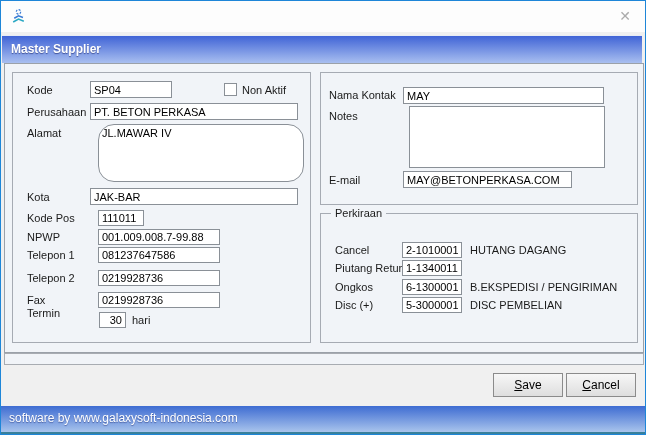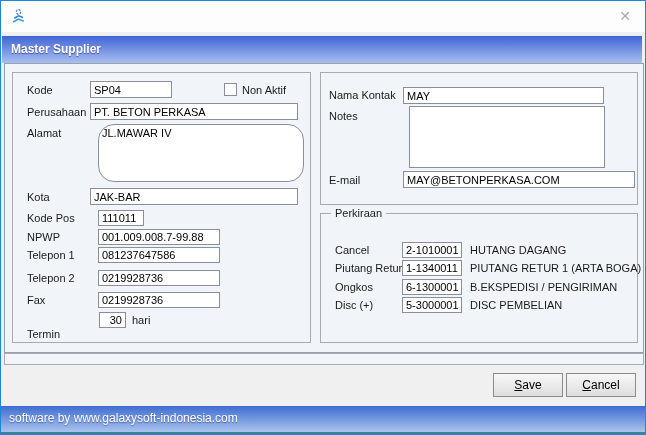--- a/index.html
+++ b/index.html
@@ -93,40 +93,39 @@
 
     <span class="lbl" style="left:22px;top:185px">Telepon 1</span>
     <input class="fld" style="left: 93px; top: 183px; width: 122px; height: 16px;" value="081237647586">
 
     <span class="lbl" style="left:22px;top:208px">Telepon 2</span>
     <input class="fld" style="left: 93px; top: 206px; width: 122px; height: 16px;" value="0219928736">
 
     <span class="lbl" style="left:22px;top:230px">Fax</span>
     <input class="fld" style="left: 93px; top: 228px; width: 122px; height: 16px;" value="0219928736">
 
-    <span class="lbl" style="left:22px;top:264px">Termin</span>
+    <span class="lbl" style="left:22px;top:243px">Termin</span>
     <input class="fld num" style="left: 94px; top: 248px; width: 27px; height: 16px;" value="30">
     <span class="lbl" style="left:127px;top:250px">hari</span>
 
     <span class="lbl" style="left:324px;top:25px">Nama Kontak</span>
     <input class="fld" style="left: 398px; top: 23px; width: 201px; height: 17px;" value="MAY">
 
     <span class="lbl" style="left:324px;top:46px">Notes</span>
     <textarea class="fld" style="left: 404px; top: 42px; width: 196px; height: 62px;"></textarea>
 
     <span class="lbl" style="left:324px;top:110px">E-mail</span>
-    <input class="fld" style="left: 398px; top: 107px; width: 232px; height: 17px;" value="MAY@BETONPERKASA.COM">
+    <input class="fld" style="left: 398px; top: 107px; width: 169px; height: 17px;" value="MAY@BETONPERKASA.COM">
 
     <span class="lbl" style="left:330px;top:180px">Cancel</span>
     <input class="fld" style="left: 397px; top: 178px; width: 60px; height: 16px;" value="2-1010001">
     <span class="lbl" style="left:465px;top:180px">HUTANG DAGANG</span>
 
     <span class="lbl" style="left:330px;top:198px">Piutang Retur</span>
     <input class="fld" style="left: 397px; top: 196px; width: 60px; height: 16px;" value="1-1340011">
-    <span class="lbl" style="left:465px;top:198px">PIUTANG RETUR 1 (ARTA BOGA)</span>
 
     <span class="lbl" style="left:330px;top:217px">Ongkos</span>
     <input class="fld" style="left: 397px; top: 215px; width: 60px; height: 16px;" value="6-1300001">
     <span class="lbl" style="left:465px;top:217px">B.EKSPEDISI / PENGIRIMAN</span>
 
     <span class="lbl" style="left:330px;top:235px">Disc (+)</span>
     <input class="fld" style="left: 397px; top: 233px; width: 60px; height: 16px;" value="5-3000001">
     <span class="lbl" style="left:465px;top:235px">DISC PEMBELIAN</span>
   </div>
 

